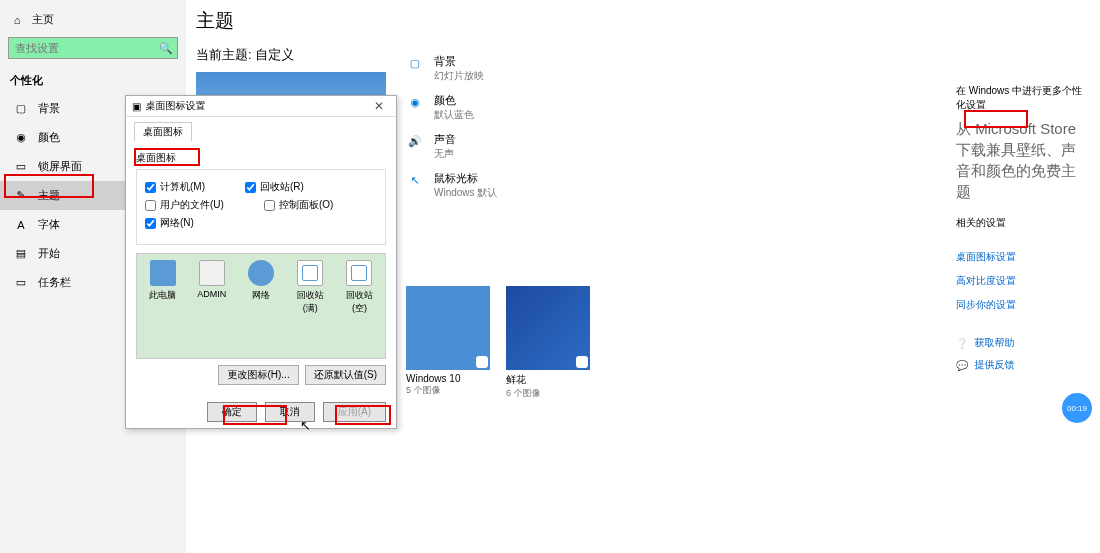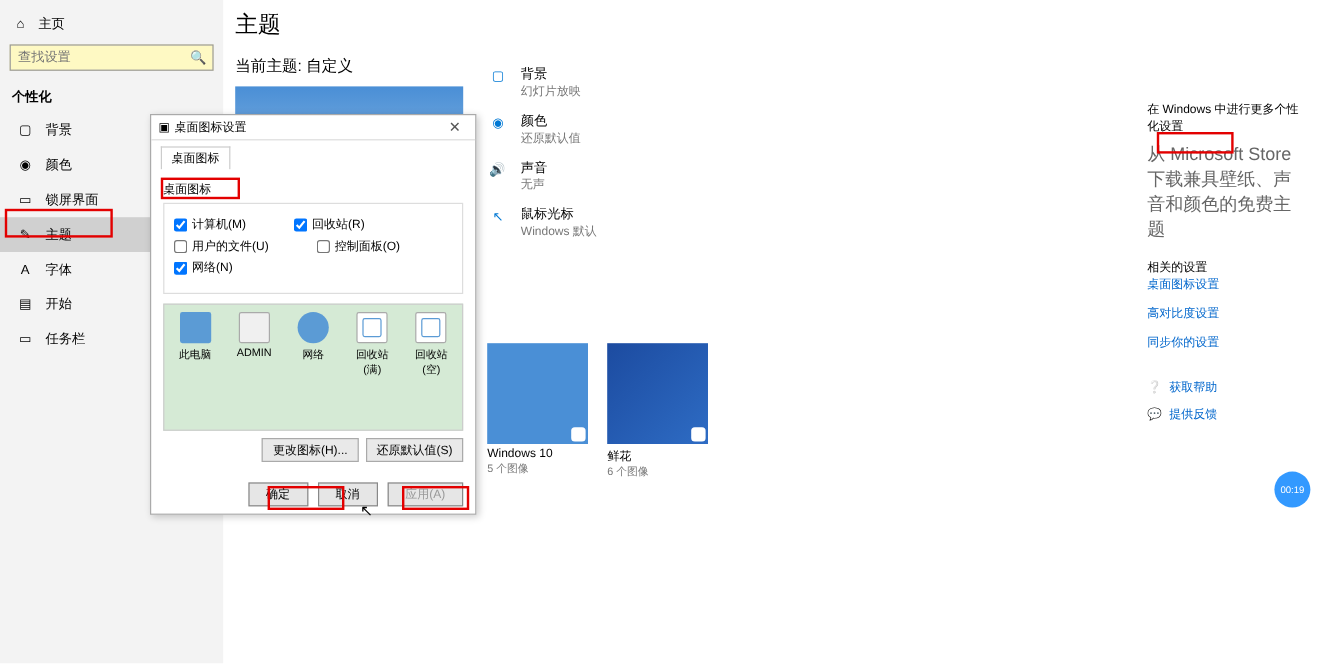--- a/index.html
+++ b/index.html
@@ -1,19 +1,19 @@
 <!DOCTYPE html>
 <html><head>
 <meta charset="utf-8">
 <style>
 * { margin: 0; padding: 0; box-sizing: border-box; font-family: "Microsoft YaHei", "Segoe UI", sans-serif; }
 body { width: 1100px; height: 553px; background: #fff; overflow: hidden; font-size: 11px; color: #000; position: relative; }
 .sidebar { position: absolute; left: 0; top: 0; width: 186px; height: 100%; background: #f3f3f3; padding: 8px 0; }
 .home-row { display: flex; align-items: center; padding: 4px 10px; gap: 8px; cursor: pointer; }
-.search-box { margin: 6px 8px; display: flex; align-items: center; border: 1px solid #999; background: #fef9c3; height: 22px; padding: 0 6px; }
+.search-box { margin: 6px 8px; display: flex; align-items: center; border: 1px solid #999; background: #86efac; height: 22px; padding: 0 6px; }
 .search-box input { border: none; outline: none; flex: 1; font-size: 11px; color: #666; background: transparent; }
 .search-icon { width: 12px; height: 12px; color: #555; }
 .section-title { font-weight: 600; padding: 8px 10px 6px; font-size: 11px; }
 .nav-item { display: flex; align-items: center; gap: 10px; padding: 7px 14px; cursor: pointer; font-size: 11px; }
 .nav-item.sel { background: #d0d0d0; }
 .nav-icon { width: 14px; height: 14px; display: inline-flex; align-items: center; justify-content: center; }
 .hl-red { border: 2px solid #e30000; position: absolute; pointer-events: none; }
 .hl1 { left: 4px; top: 174px; width: 90px; height: 24px; }
 .hl2 { left: 134px; top: 148px; width: 66px; height: 18px; }
 .hl3 { left: 964px; top: 110px; width: 64px; height: 18px; }
@@ -36,21 +36,21 @@
 .card .thumb { width: 84px; height: 84px; background: #4a8fd6; position: relative; }
 .card .thumb.flowers { background: linear-gradient(135deg, #1c4ba0, #2e6cc4); }
 .card .thumb::after { content: ""; position: absolute; right: 2px; bottom: 2px; width: 12px; height: 12px; background: #fff; border-radius: 3px; }
 .card .cname { font-size: 10px; margin-top: 3px; }
 .card .csub { font-size: 9px; color: #777; }
 
 .right-pane { position: absolute; right: 12px; top: 84px; width: 132px; font-size: 11px; }
 .right-pane .rtitle { color: #000; margin-bottom: 6px; font-size: 10px; }
 .right-pane .rdesc { color: #666; font-size: 15px; line-height: 1.4; margin-bottom: 14px; }
 .right-pane .rlink { color: #0066cc; display: block; margin-bottom: 10px; cursor: pointer; font-size: 10px; }
-.right-pane .rsec { margin-top: 14px; color: #000; font-size: 10px; margin-bottom: 0; }
+.right-pane .rsec { margin-top: 14px; color: #000; font-size: 10px; margin-bottom: 20px; }
 .right-pane .rhelp { display: flex; gap: 6px; align-items: center; color: #0066cc; margin-bottom: 8px; font-size: 10px; cursor: pointer; }
 
 .dialog { position: absolute; left: 125px; top: 95px; width: 272px; height: 334px; background: #fff; border: 1px solid #aaa; box-shadow: 2px 2px 6px rgba(0,0,0,.2); }
 .dlg-title { display: flex; align-items: center; padding: 3px 6px; border-bottom: 1px solid #ddd; font-size: 10px; }
 .dlg-title .spacer { flex: 1; }
 .dlg-close { width: 22px; text-align: center; cursor: pointer; font-size: 12px; color: #555; }
 .dlg-tab { padding: 5px 8px 0; font-size: 10px; }
 .dlg-tab span { border: 1px solid #ccc; border-bottom: none; padding: 2px 8px; background: #fff; display: inline-block; }
 .dlg-body { padding: 6px 10px; }
 .grp-label { font-size: 10px; margin: 4px 0; }
@@ -129,21 +129,21 @@
       <div class="opt-ic">▢</div>
       <div class="opt-txt">
         <div class="t1">背景</div>
         <div class="t2">幻灯片放映</div>
       </div>
     </div>
   <div class="opt-row">
       <div class="opt-ic">◉</div>
       <div class="opt-txt">
         <div class="t1">颜色</div>
-        <div class="t2">还原默认值</div>
+        <div class="t2">默认蓝色</div>
       </div>
     </div>
   <div class="opt-row">
       <div class="opt-ic">🔊</div>
       <div class="opt-txt">
         <div class="t1">声音</div>
         <div class="t2">无声</div>
       </div>
     </div>
   <div class="opt-row">

